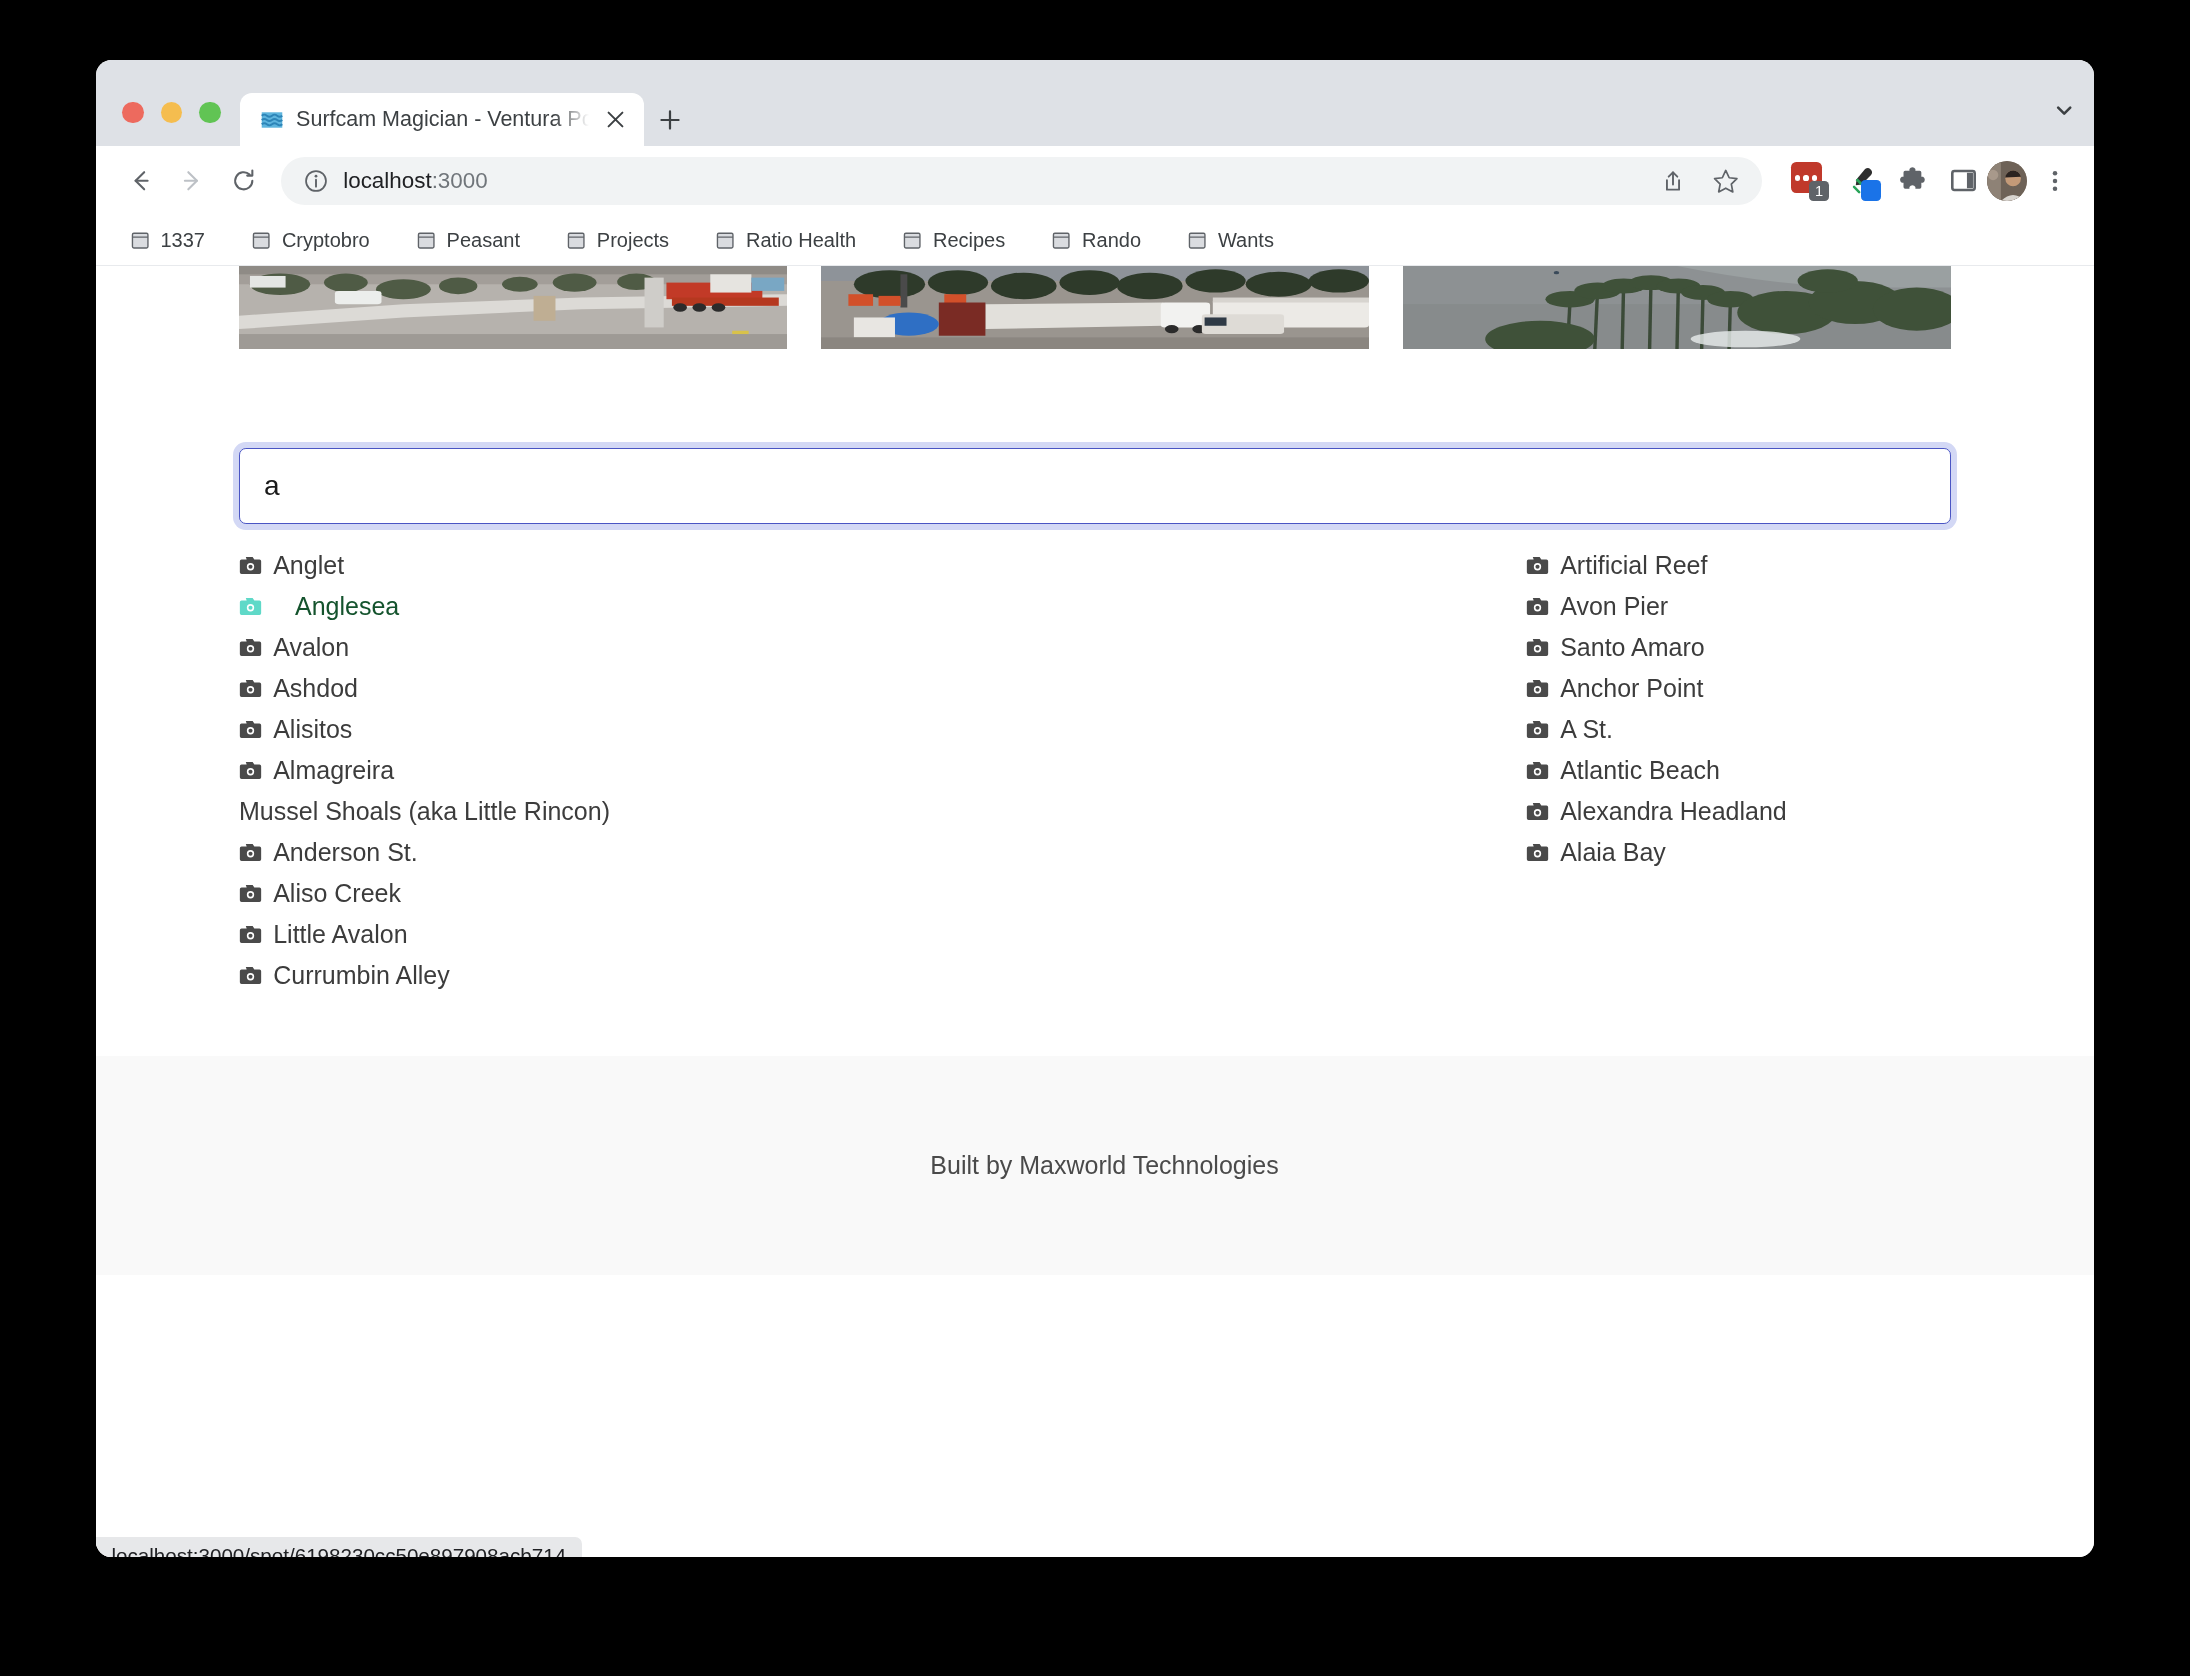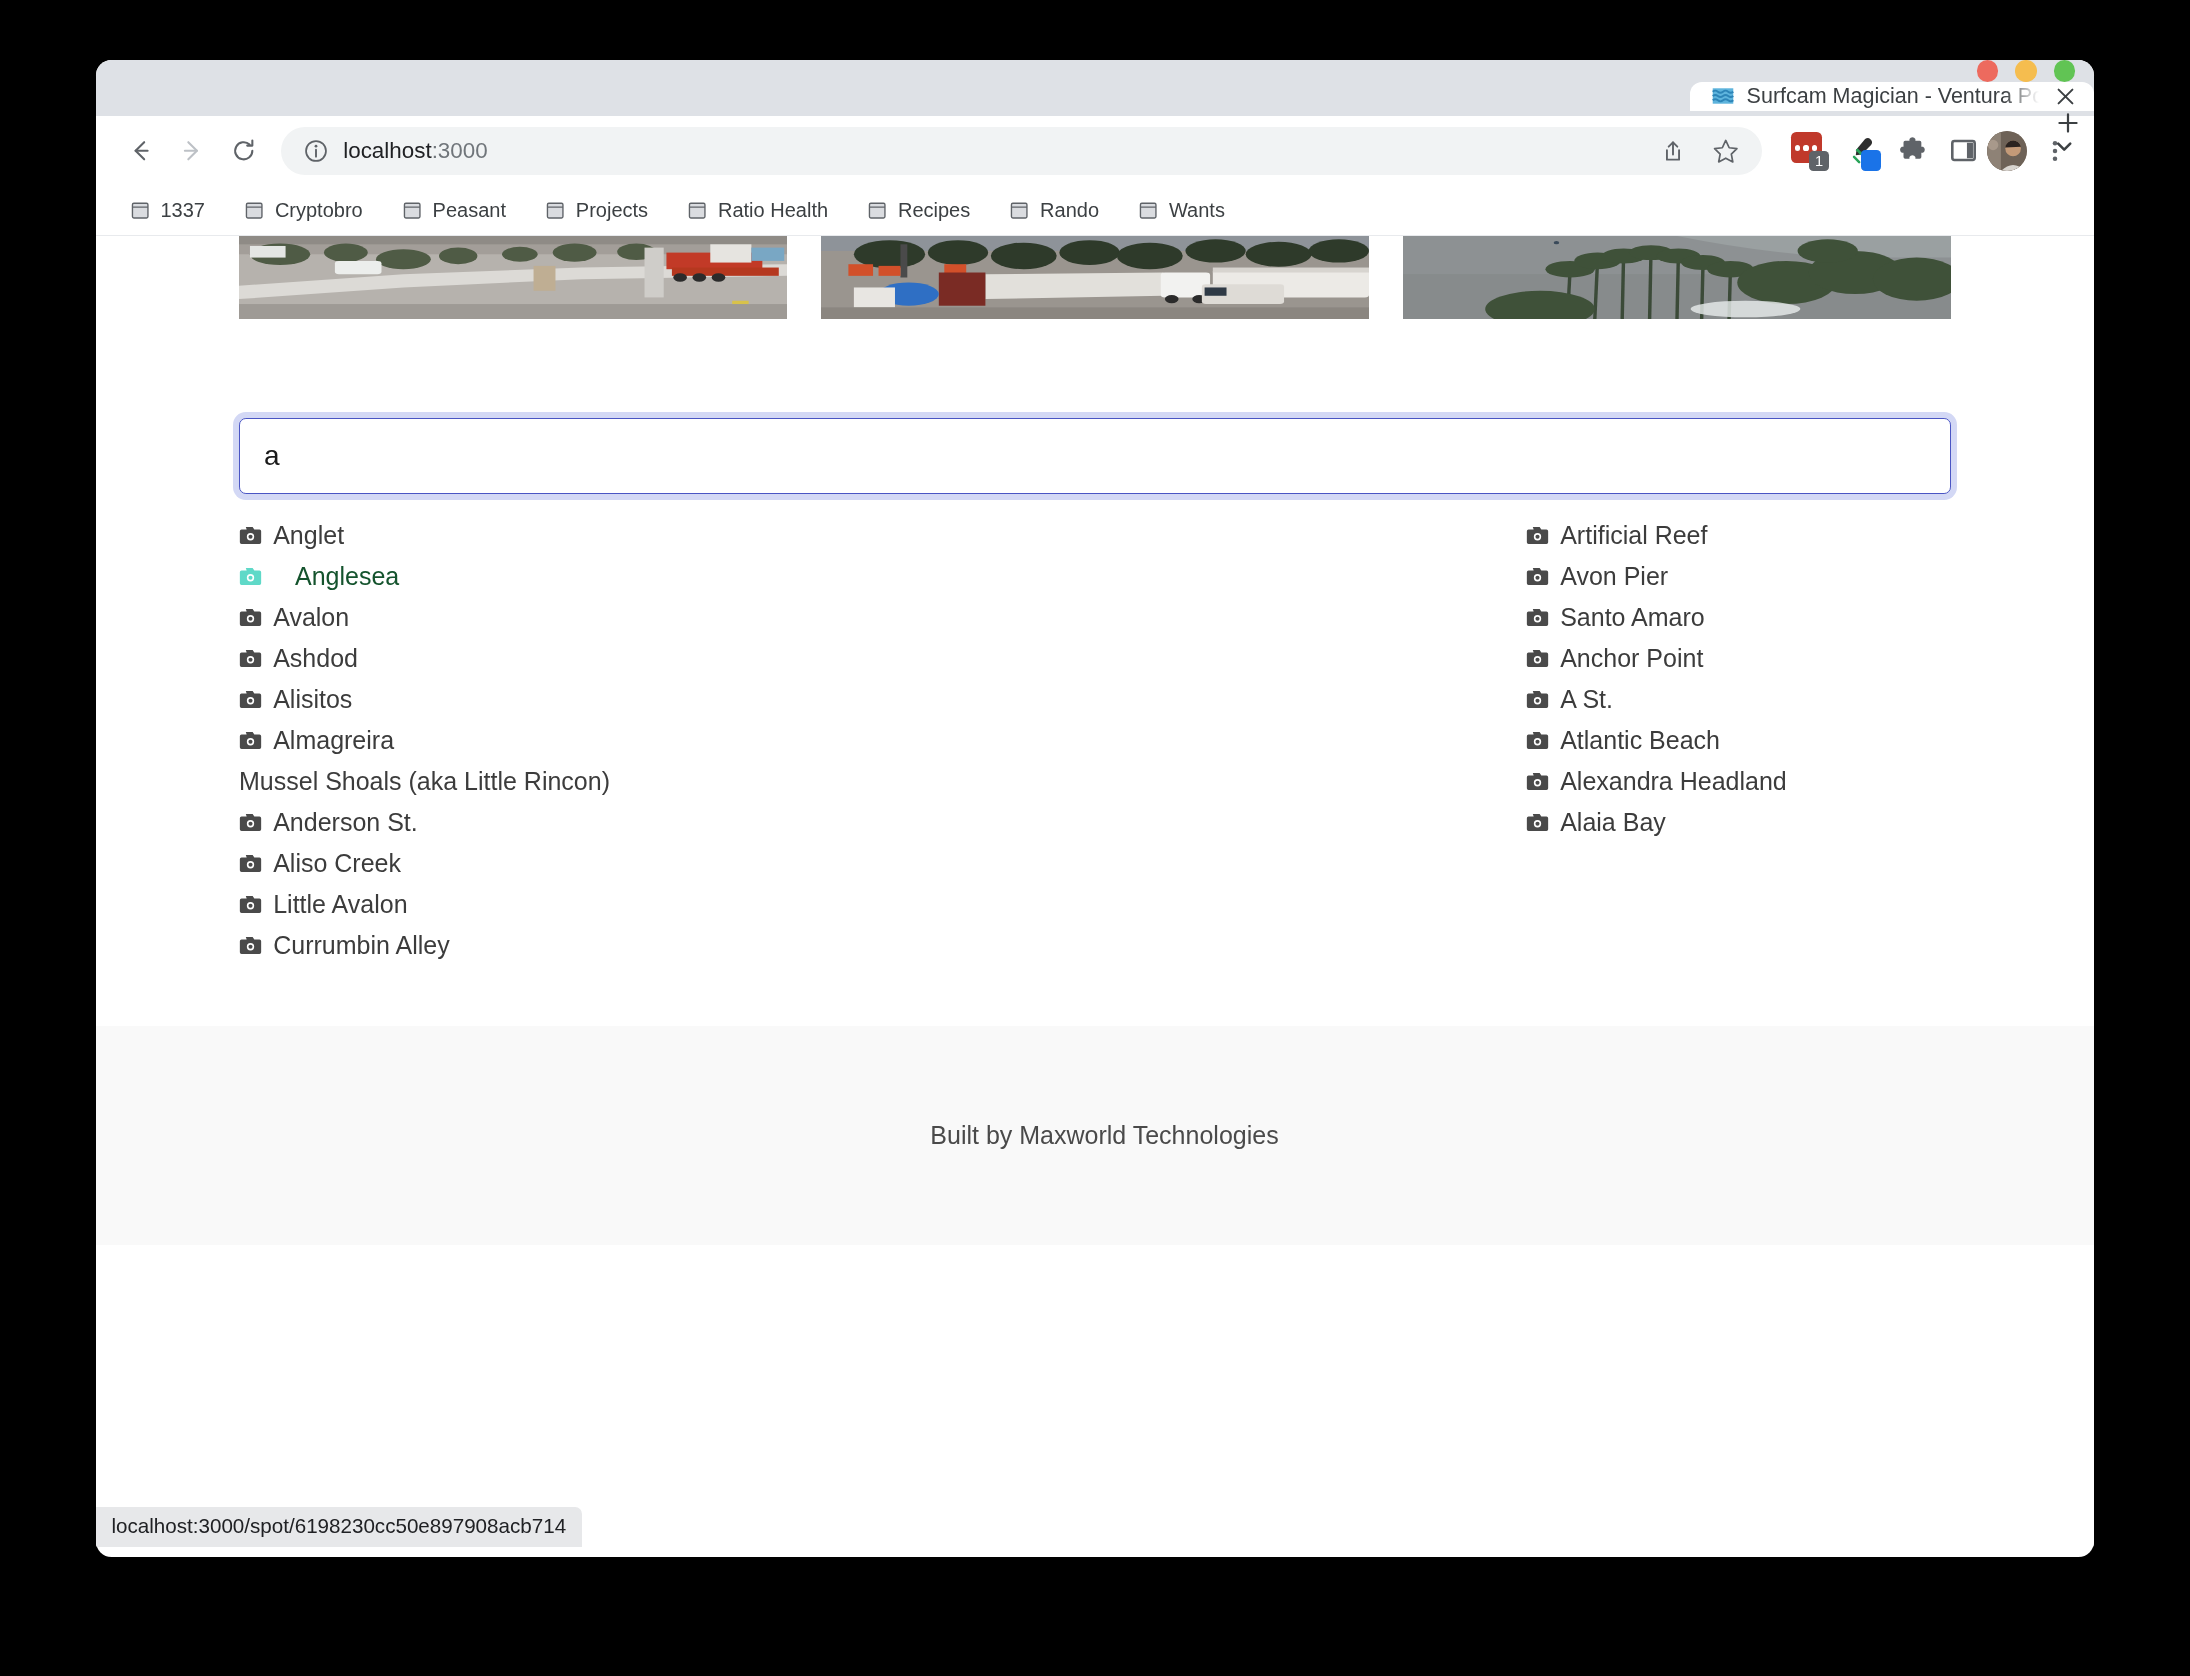--- a/index.html
+++ b/index.html
@@ -21,25 +21,24 @@
     height: 1497px;
     background: #ffffff;
     border-radius: 15.5px;
     overflow: hidden;
     box-shadow: 0 8.6px 34px rgba(0,0,0,0.45);
   }
 
   
   .tabstrip {
     position: relative;
-    height: 56px;
+    height: 86px;
     background: #dee1e6;
     display: flex;
     align-items: flex-end;
-    flex-direction: column;
   }
   .traffic-lights {
     display: flex;
     align-items: center;
     gap: 17px;
     padding: 0 19px 0 26px;
     height: 67px;
   }
   .tl {
     width: 21.5px; height: 21.5px;
@@ -180,21 +179,21 @@
   }
   .avatar svg { display:block; }
 
   
   .bookmarks {
     height: 50px;
     background: #ffffff;
     display: flex;
     align-items: center;
     padding: 0 20.6px;
-    gap: 14px;
+    gap: 21px;
     border-bottom: 0.9px solid #e8eaed;
   }
   .bm {
     display: flex;
     align-items: center;
     gap: 9.5px;
     padding: 6px 12px;
     border-radius: 6px;
     font-size: 20px;
     color: #3c4043;

